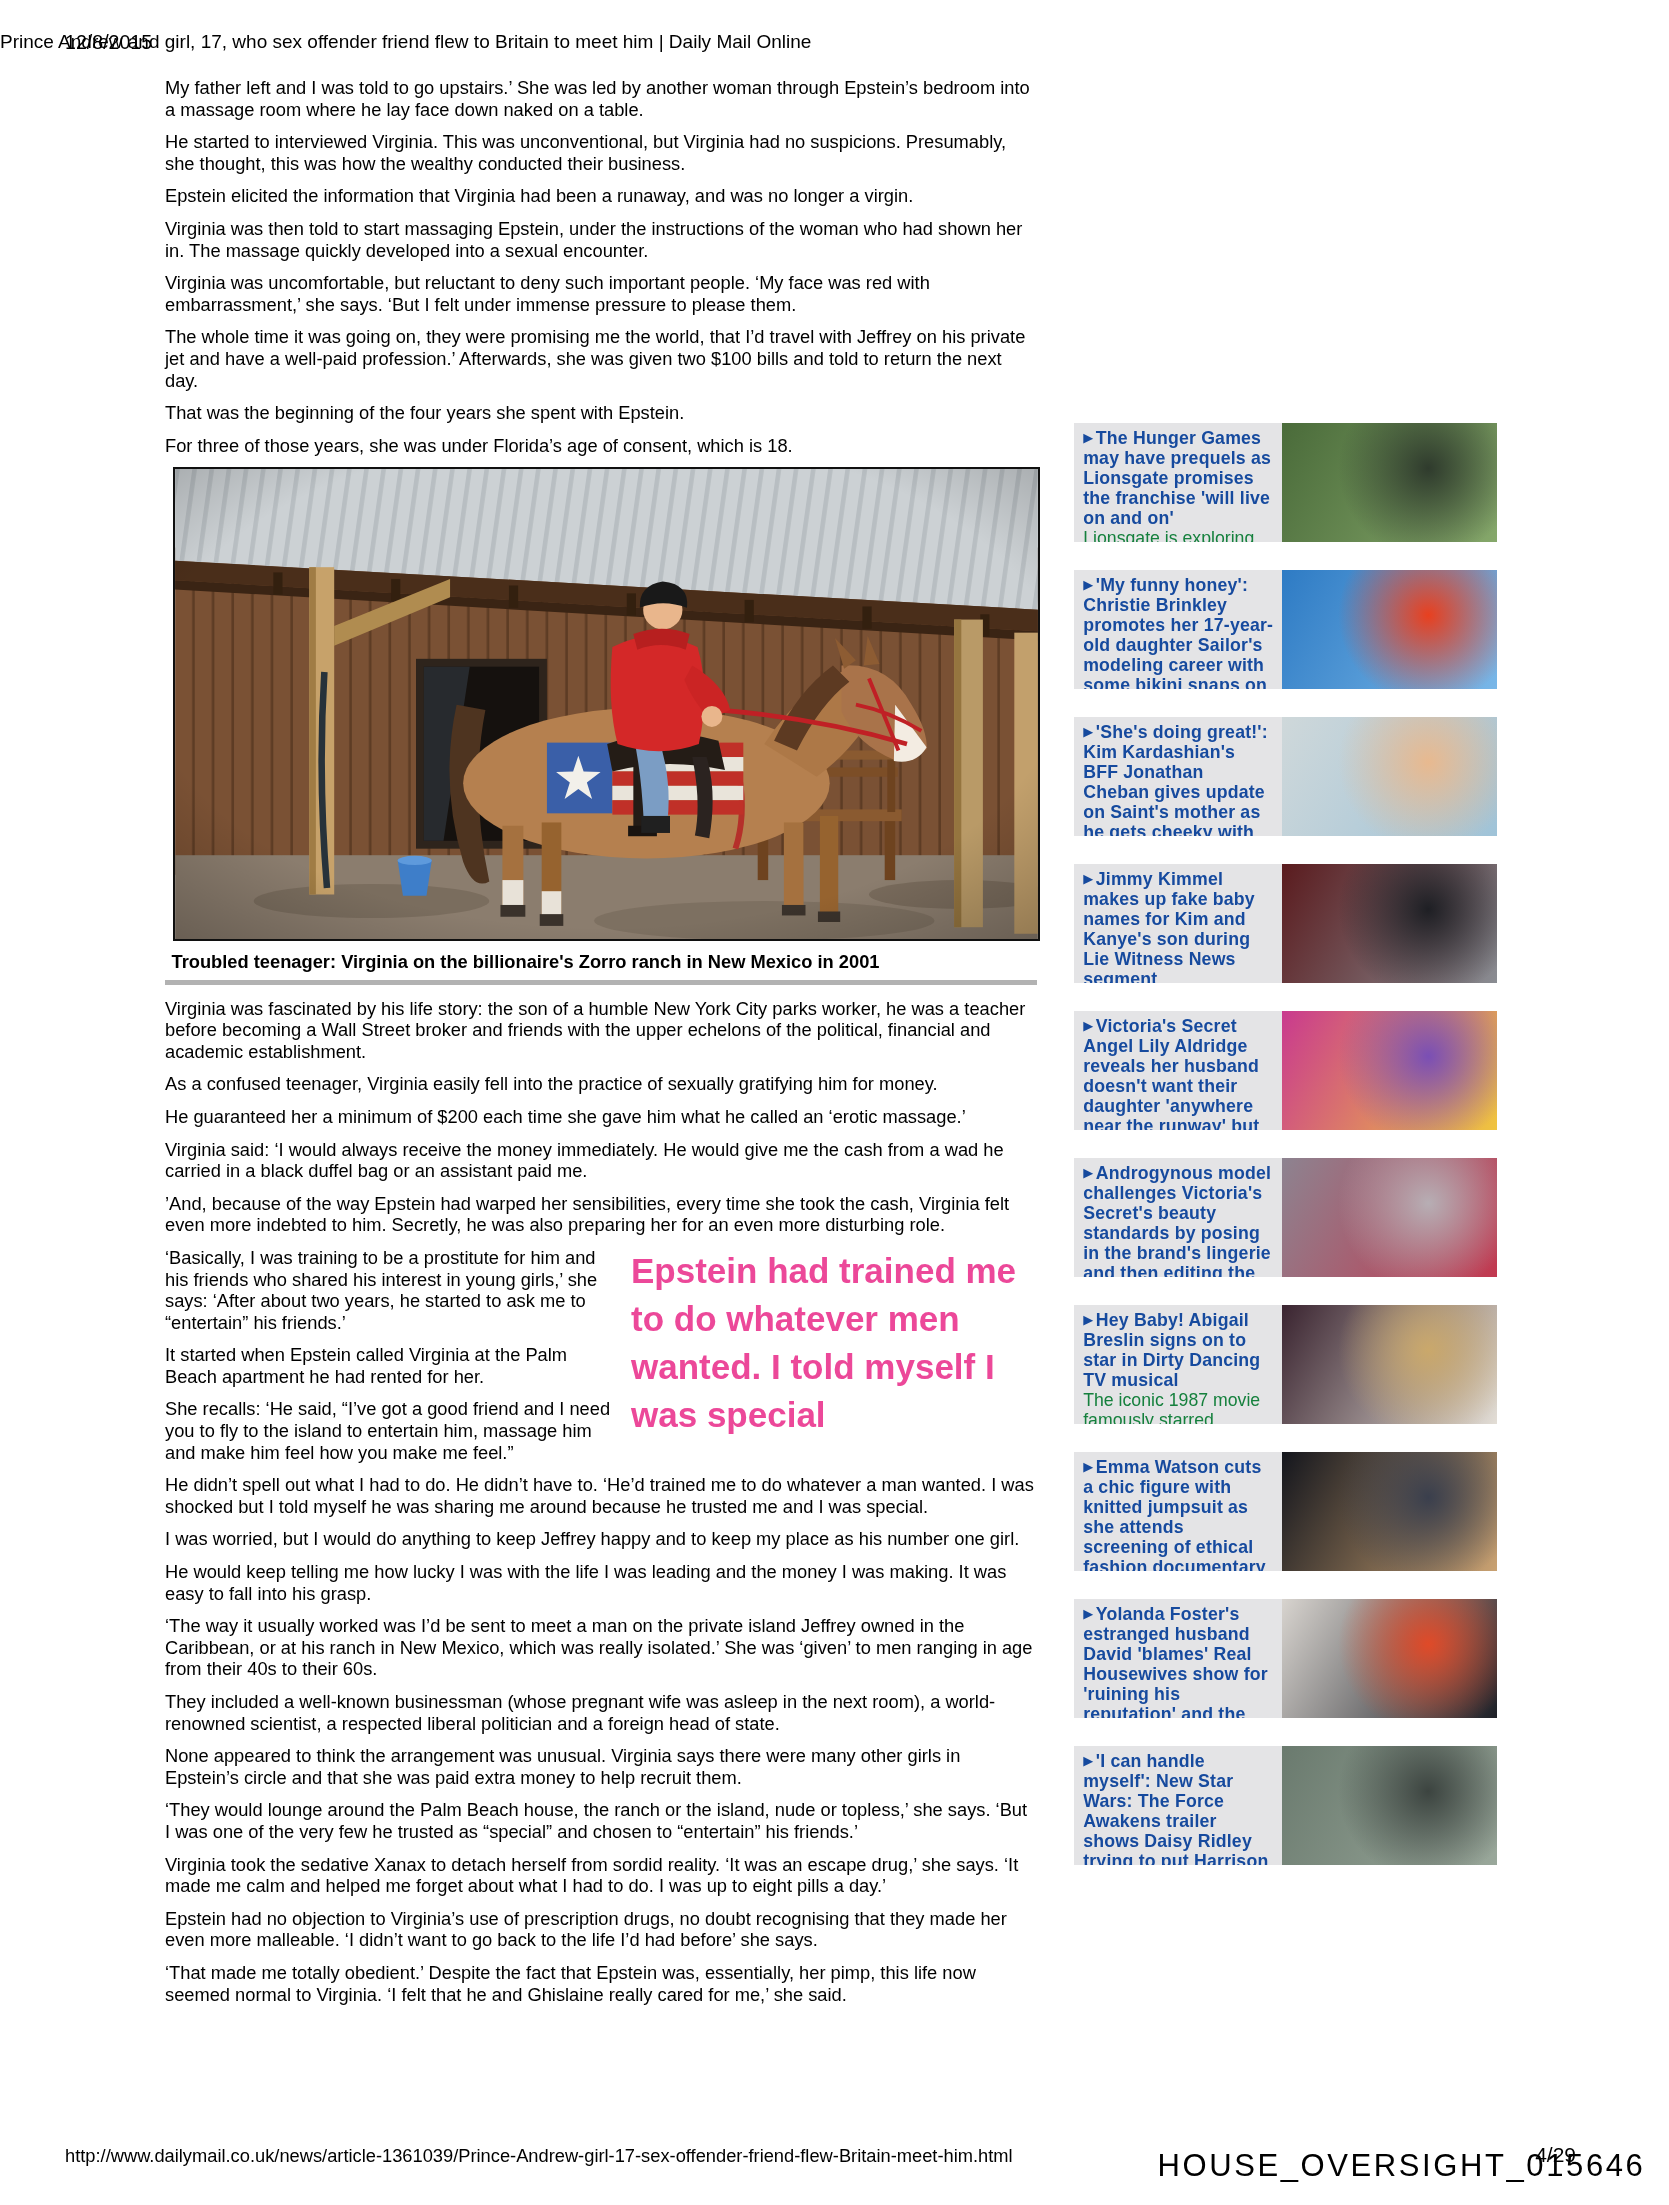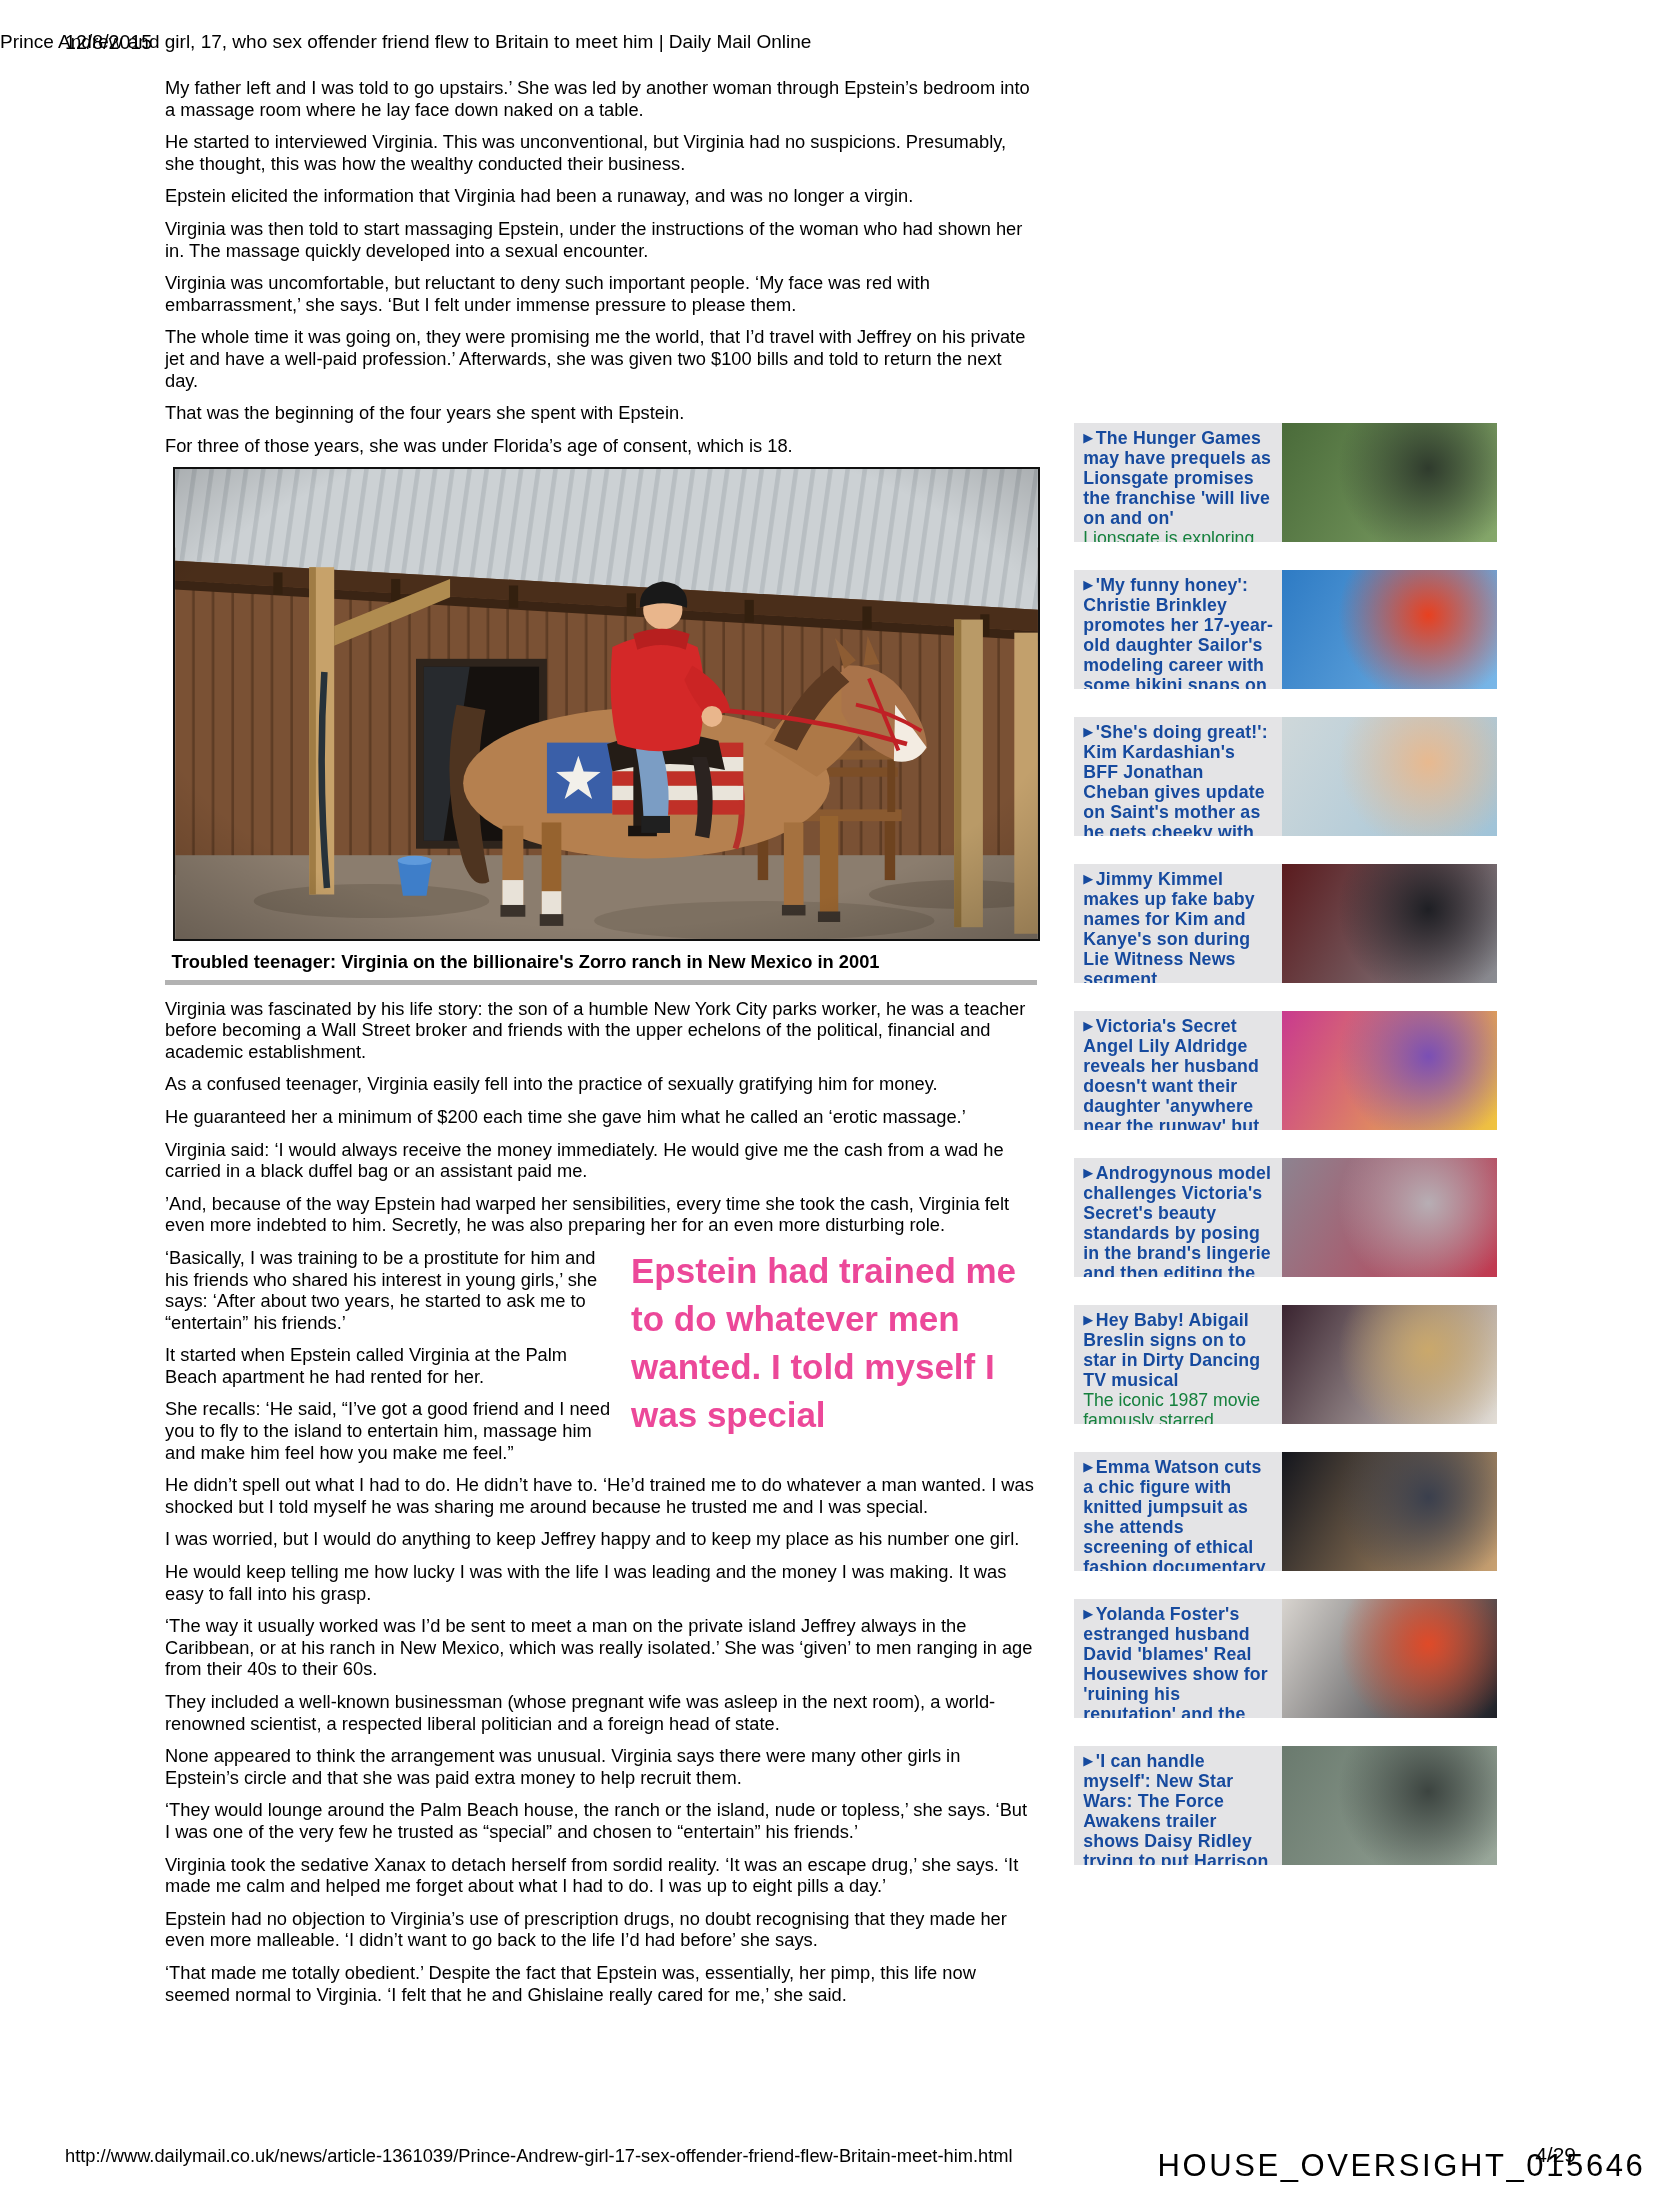--- a/index.html
+++ b/index.html
@@ -198,21 +198,21 @@
 
     <section class="wrap-sec">
       <aside class="pullquote">Epstein had trained me to do whatever men wanted. I told myself I was special</aside>
       <div style="display:contents"><p>‘Basically, I was training to be a prostitute for him and his friends who shared his interest in young girls,’ she says: ‘After about two years, he started to ask me to “entertain” his friends.’</p><p>It started when Epstein called Virginia at the Palm Beach apartment he had rented for her.</p><p>She recalls: ‘He said, “I’ve got a good friend and I need you to fly to the island to entertain him, massage him and make him feel how you make me feel.”</p></div>
     </section>
 
     <div>
         <p>He didn’t spell out what I had to do. He didn’t have to. ‘He’d trained me to do whatever a man wanted. I was shocked but I told myself he was sharing me around because he trusted me and I was special.</p>
         <p>I was worried, but I would do anything to keep Jeffrey happy and to keep my place as his number one girl.</p>
         <p>He would keep telling me how lucky I was with the life I was leading and the money I was making. It was easy to fall into his grasp.</p>
-        <p>‘The way it usually worked was I’d be sent to meet a man on the private island Jeffrey always in the Caribbean, or at his ranch in New Mexico, which was really isolated.’ She was ‘given’ to men ranging in age from their 40s to their 60s.</p>
+        <p>‘The way it usually worked was I’d be sent to meet a man on the private island Jeffrey owned in the Caribbean, or at his ranch in New Mexico, which was really isolated.’ She was ‘given’ to men ranging in age from their 40s to their 60s.</p>
         <p>They included a well-known businessman (whose pregnant wife was asleep in the next room), a world-renowned scientist, a respected liberal politician and a foreign head of state.</p>
         <p>None appeared to think the arrangement was unusual. Virginia says there were many other girls in Epstein’s circle and that she was paid extra money to help recruit them.</p>
         <p>‘They would lounge around the Palm Beach house, the ranch or the island, nude or topless,’ she says. ‘But I was one of the very few he trusted as “special” and chosen to “entertain” his friends.’</p>
         <p>Virginia took the sedative Xanax to detach herself from sordid reality. ‘It was an escape drug,’ she says. ‘It made me calm and helped me forget about what I had to do. I was up to eight pills a day.’</p>
         <p>Epstein had no objection to Virginia’s use of prescription drugs, no doubt recognising that they made her even more malleable. ‘I didn’t want to go back to the life I’d had before’ she says.</p>
         <p>‘That made me totally obedient.’ Despite the fact that Epstein was, essentially, her pimp, this life now seemed normal to Virginia. ‘I felt that he and Ghislaine really cared for me,’ she said.</p>
       </div>
   </div>
 
   <div class="sidebar">

